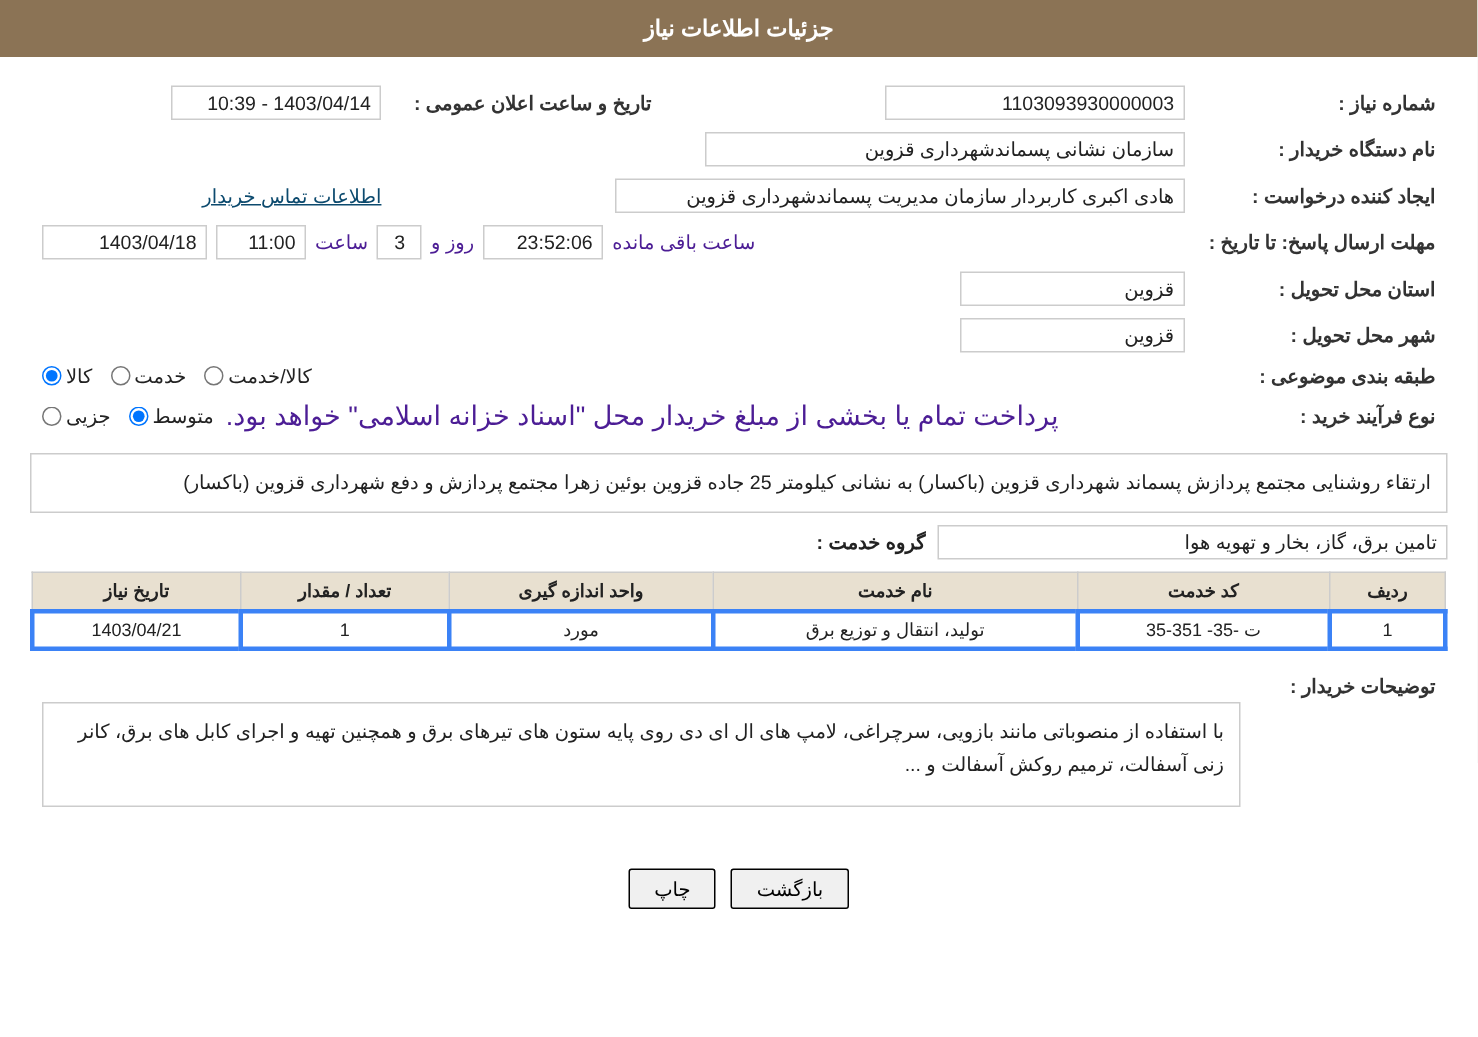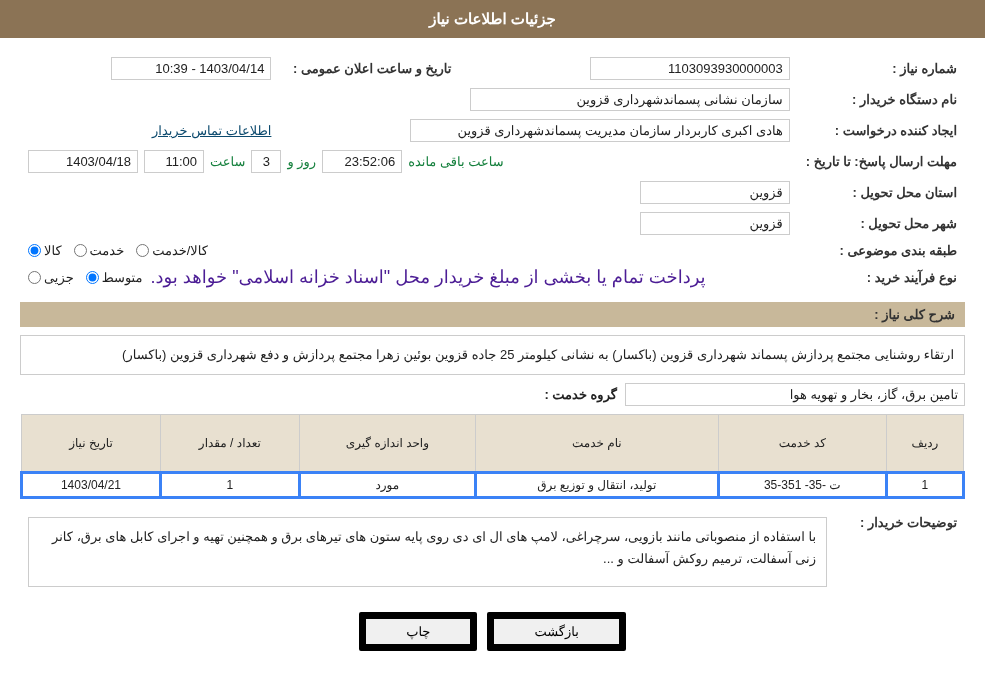--- a/index.html
+++ b/index.html
@@ -105,66 +105,66 @@
 
     .service-table {
       width: 100%;
       border-collapse: collapse;
       margin: 8px 0;
       font-size: 12px;
     }
     .service-table th {
       background: #e8e0d0;
       border: 1px solid #ccc;
-      padding: 21px 8px;
+      padding: 5px 8px;
       text-align: center;
-      font-weight: normal;
+      font-weight: bold;
     }
     .service-table td {
       border: 3px solid #3b82f6;
       padding: 4px 8px;
       text-align: center;
     }
     .service-table tr:nth-child(even) {
       background: #f9f9f9;
     }
 
     .buyer-notes {
       border: 1px solid #ccc;
       padding: 8px 10px;
-      margin: 6px 0;
+      margin: 22px 0;
       background: #fff;
       text-align: right;
       line-height: 1.7;
       min-height: 70px;
     }
 
     .button-row {
       display: flex;
       justify-content: center;
       gap: 10px;
       margin: 15px 0 10px 0;
     }
     .btn {
-      padding: 5px 40px;
-      border: 7px solid #000000;
+      padding: 5px 16px;
+      border: 1px solid #000000;
       cursor: pointer;
       font-family: Tahoma, Arial, sans-serif;
       font-size: 13px;
       border-radius: 2px;
     }
     .btn-print {
       background: #f0f0f0;
     }
     .btn-back {
       background: #f0f0f0;
     }
 
     .inline-label {
-      color: #15803d;
+      color: #4c1d95;
       white-space: nowrap;
     }
 
     .notice-text {
       color: #4c1d95;
       font-size: 18px;
     }
   </style>
 </head>
 <body>
@@ -179,21 +179,21 @@
     <table class="info-table">
       <tbody>
           <tr>
         <td class="label-cell">شماره نیاز :</td>
         <td class="value-cell">
           <span class="input-box input-medium" style="width:200px;">1103093930000003</span>
         </td>
         <td style="width:20px;"></td>
         <td class="label-cell" style="width:180px;">تاریخ و ساعت اعلان عمومی :</td>
         <td>
-          <span class="input-box" style="width:160px;">1403/04/14 - 10:39</span>
+          <span class="input-box" style="width:140px;">1403/04/14 - 10:39</span>
         </td>
       </tr>
       <tr>
         <td class="label-cell">نام دستگاه خریدار :</td>
         <td class="value-cell" colspan="4">
           <span class="input-box" style="width:320px;">سازمان نشانی پسماندشهرداری قزوین</span>
         </td>
       </tr>
       <tr>
         <td class="label-cell">ایجاد کننده درخواست :</td>
@@ -263,23 +263,20 @@
                 <span>جزیی</span>
                 <input type="radio" name="purchase_type" style="">
               </div>
             </div>
           </div>
         </td>
       </tr>
     </tbody>
       </table>
 
-    <div class="section-header">
-      <span>شرح کلی نیاز :</span>
-    </div>
     <div class="description-box">ارتقاء روشنایی مجتمع پردازش پسماند شهرداری قزوین (باکسار) به نشانی کیلومتر 25 جاده قزوین بوئین زهرا مجتمع پردازش و دفع شهرداری قزوین (باکسار)</div>
 
 
     <div style="display:flex; align-items:center; gap:8px; margin-bottom:8px;">
       <span class="input-box" style="width:340px;">تامین برق، گاز، بخار و تهویه هوا</span>
       <strong>گروه خدمت :</strong>
     </div>
 
     <table class="service-table">
       <thead>

